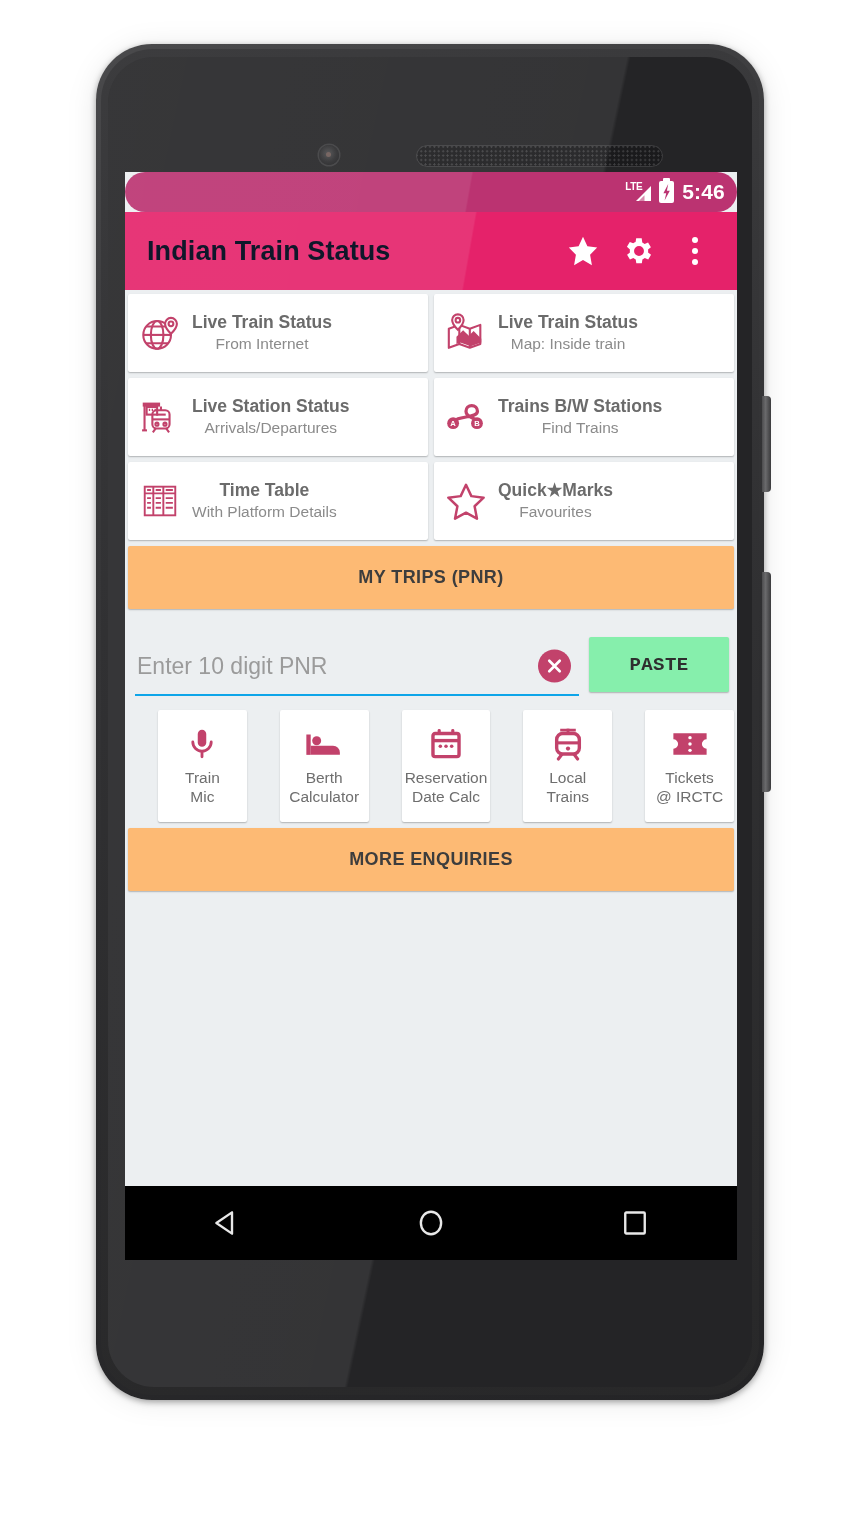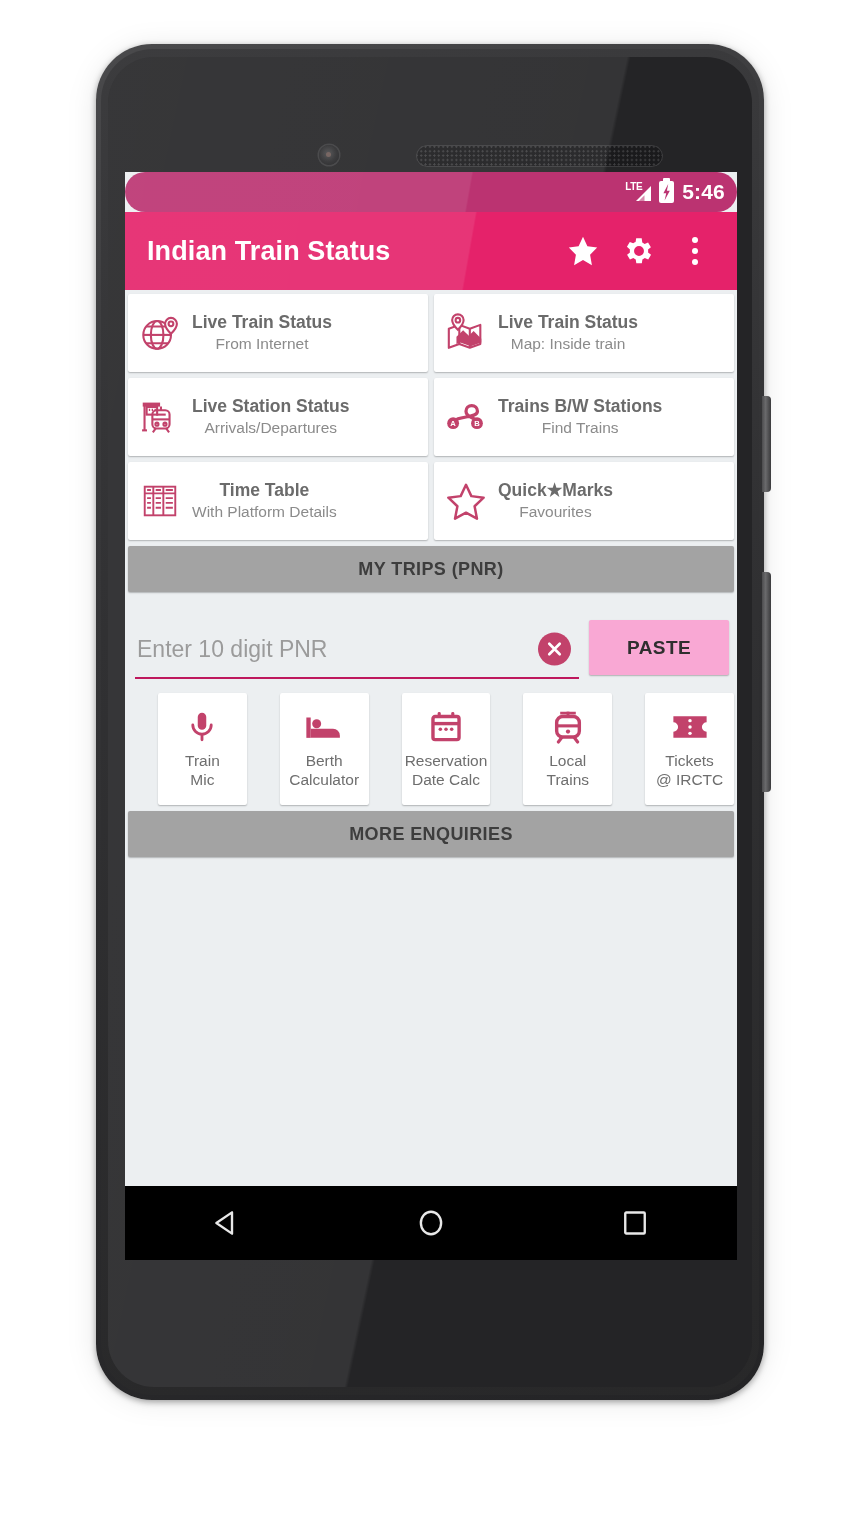--- a/index.html
+++ b/index.html
@@ -141,21 +141,21 @@
     align-items: center;
     padding: 0 14px 0 22px;
   }
   .appbar .ab-sheen {
     position:absolute; inset:0;
     background: linear-gradient(100deg, rgba(255,255,255,0.09) 0%, rgba(255,255,255,0.085) 56%, rgba(255,255,255,0) 56.3%);
     pointer-events:none;
   }
   .app-title {
     position: relative;
-    color: #ffffff;
+    color: #0f172a;
     font-size: 27px;
     font-weight: bold;
     letter-spacing: 0.1px;
     flex: 1;
   }
   .ab-icon {
     position: relative;
     width: 56px; height: 56px;
     display: flex; align-items: center; justify-content: center;
     cursor: pointer;
@@ -189,68 +189,69 @@
   .tile-ico svg { display:block; }
   .tile-txt { min-width: 0; }
   .tile-title {
     font-size: 17.5px; font-weight: bold; color: #6b6b6b;
     line-height: 1.25; white-space: nowrap;
   }
   .tile-sub { font-size: 15.5px; color: #8b8b8b; line-height: 1.3; white-space: nowrap; }
 
   .wide-btn {
     margin: 6px 3px 0 3px;
-    background: #a3a3a3;
+    background: #fdba74;
     border-radius: 2px;
     box-shadow: 0 1px 2px rgba(0,0,0,0.16), 0 1px 1px rgba(0,0,0,0.10);
-    height: 46px;
+    height: 63px;
     display: flex; align-items: center; justify-content: center;
     font-size: 18px; font-weight: bold; color: #3d3d3d;
     letter-spacing: 0.4px;
     cursor: pointer;
   }
 
   .pnr-row {
     display: flex;
     align-items: flex-end;
     padding: 28px 8px 14px 10px;
     gap: 0;
   }
   .pnr-field {
     position: relative;
     flex: 1;
     height: 58px;
     display: flex;
     align-items: center;
-    border-bottom: 2px solid #be185d;
+    border-bottom: 2px solid #0ea5e9;
     margin-right: 10px;
   }
   .pnr-input {
     border: none; outline: none; background: transparent;
     font-family: "Liberation Sans", sans-serif;
     font-size: 23px; color: #3d3d3d;
     width: 100%; padding: 0 54px 0 2px;
   }
   .pnr-input::placeholder { color: #9b9b9b; }
   .pnr-clear {
     position: absolute; right: 8px; top: 50%; transform: translateY(-50%);
     width: 33px; height: 33px; border-radius: 50%;
     background: #c2426b;
     display:flex; align-items:center; justify-content:center;
     cursor: pointer;
   }
   .paste-btn {
-    background: #f9a8d4;
+    background: #86efac;
     border-radius: 2px;
     box-shadow: 0 1px 2px rgba(0,0,0,0.18), 0 1px 1px rgba(0,0,0,0.10);
     height: 55px; width: 140px;
     display:flex; align-items:center; justify-content:center;
     font-size: 19px; font-weight: bold; color: #2f2f2f; letter-spacing: 0.4px;
     cursor: pointer;
     margin-bottom: 4px;
+    font-family: Liberation Mono, monospace;
   }
 
   .quick-row {
     display: flex;
     gap: 3px;
     padding: 0 3px;
   }
   .quick-item {
     flex: 1 1 0;
     min-width: 0;

